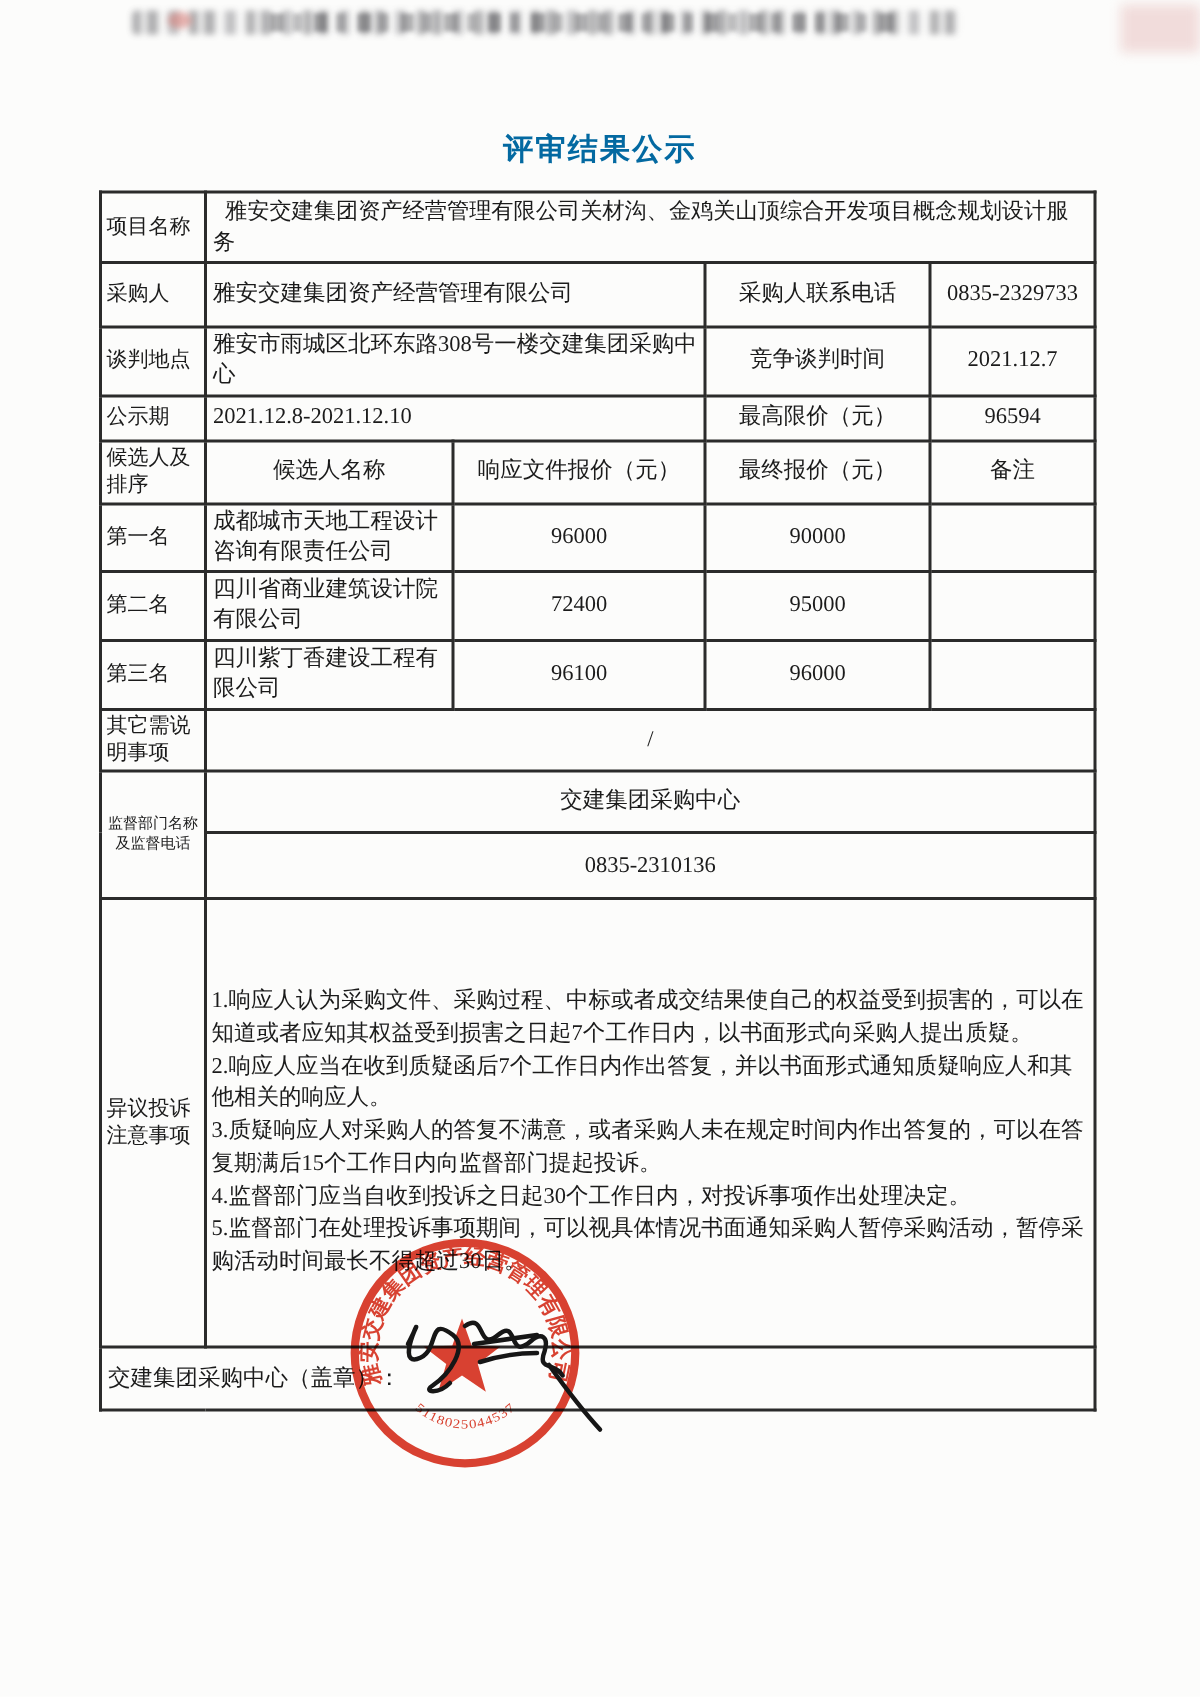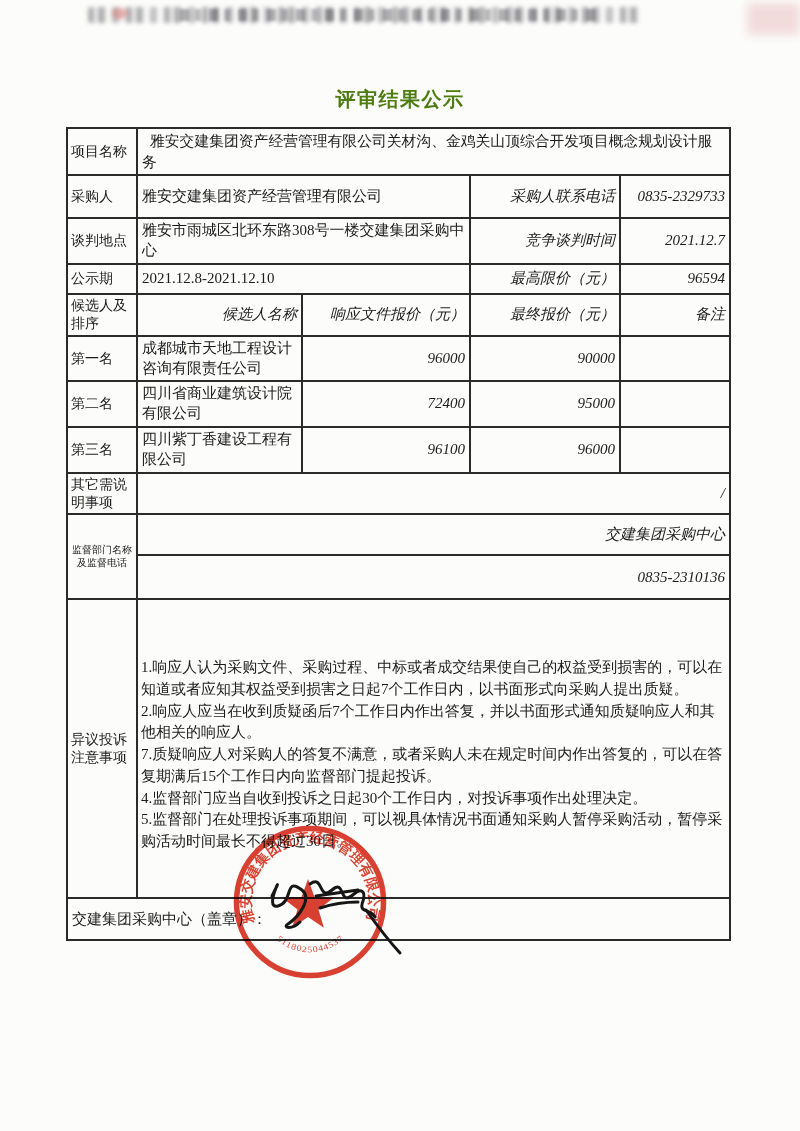--- a/index.html
+++ b/index.html
@@ -30,35 +30,35 @@
     position:absolute;left:112px;top:8px;width:16px;height:11px;
     background:rgba(215,120,115,.55);filter:blur(2px);border-radius:50%;
   }
   .corner-blob{
     position:absolute;left:747px;top:3px;width:53px;height:32px;
     background:rgba(238,210,208,.75);filter:blur(4px);
   }
   .doc-title{
     position:absolute;top:86px;left:0;width:100%;
     text-align:center;font-family:"Liberation Sans","DejaVu Sans",sans-serif;
-    font-size:20px;font-weight:bold;letter-spacing:1.5px;color:#4d7c0f;
+    font-size:20px;font-weight:bold;letter-spacing:1.5px;color:#0369a1;
   }
   table.results{
     position:absolute;left:66px;top:127px;width:663px;
     border-collapse:collapse;table-layout:fixed;
   }
   .results td{
     border:2px solid #2b2b2b;
     font-size:15px;line-height:1.32;color:#1b1b1b;
     padding:2px 4px;vertical-align:middle;
     overflow:hidden;
   }
   .results td.lbl{font-size:14px;line-height:1.28;padding:2px 2px 2px 3px;text-align:left;}
   .results td.lbl-ctr{font-size:10px;line-height:1.28;text-align:center;padding:2px 1px;margin-top:48px;}
-  .results td.ctr{text-align:right;font-style:italic;}
+  .results td.ctr{text-align:center;}
   .results td.val{text-align:left;}
   .results td.project-val{text-indent:8px;font-size:14.8px;line-height:1.4;}
   .results td.notice-cell{
     vertical-align:middle;padding:14px 4px 2px 3px;line-height:1.45;
   }
   .notice-cell .nline{margin:0;}
   .sig-row td{font-size:15px;padding-left:4px;}
   .stamp{
     position:absolute;left:228px;top:820px;width:164px;height:164px;
     mix-blend-mode:multiply;opacity:.92;
@@ -146,21 +146,21 @@
     <td colspan="4" class="ctr">交建集团采购中心</td>
   </tr>
   <tr style="height:44px">
     <td colspan="4" class="ctr">0835-2310136</td>
   </tr>
   <tr style="height:299px">
     <td class="lbl">异议投诉注意事项</td>
     <td colspan="4" class="val notice-cell">
       <div class="nline">1.响应人认为采购文件、采购过程、中标或者成交结果使自己的权益受到损害的，可以在知道或者应知其权益受到损害之日起7个工作日内，以书面形式向采购人提出质疑。</div>
       <div class="nline">2.响应人应当在收到质疑函后7个工作日内作出答复，并以书面形式通知质疑响应人和其他相关的响应人。</div>
-      <div class="nline">7.质疑响应人对采购人的答复不满意，或者采购人未在规定时间内作出答复的，可以在答复期满后15个工作日内向监督部门提起投诉。</div>
+      <div class="nline">3.质疑响应人对采购人的答复不满意，或者采购人未在规定时间内作出答复的，可以在答复期满后15个工作日内向监督部门提起投诉。</div>
       <div class="nline">4.监督部门应当自收到投诉之日起30个工作日内，对投诉事项作出处理决定。</div>
       <div class="nline">5.监督部门在处理投诉事项期间，可以视具体情况书面通知采购人暂停采购活动，暂停采购活动时间最长不得超过30日。</div>
     </td>
   </tr>
   <tr style="height:42px" class="sig-row">
     <td colspan="5" class="val">交建集团采购中心（盖章）：</td>
   </tr>
 </tbody>
   </table>
 

